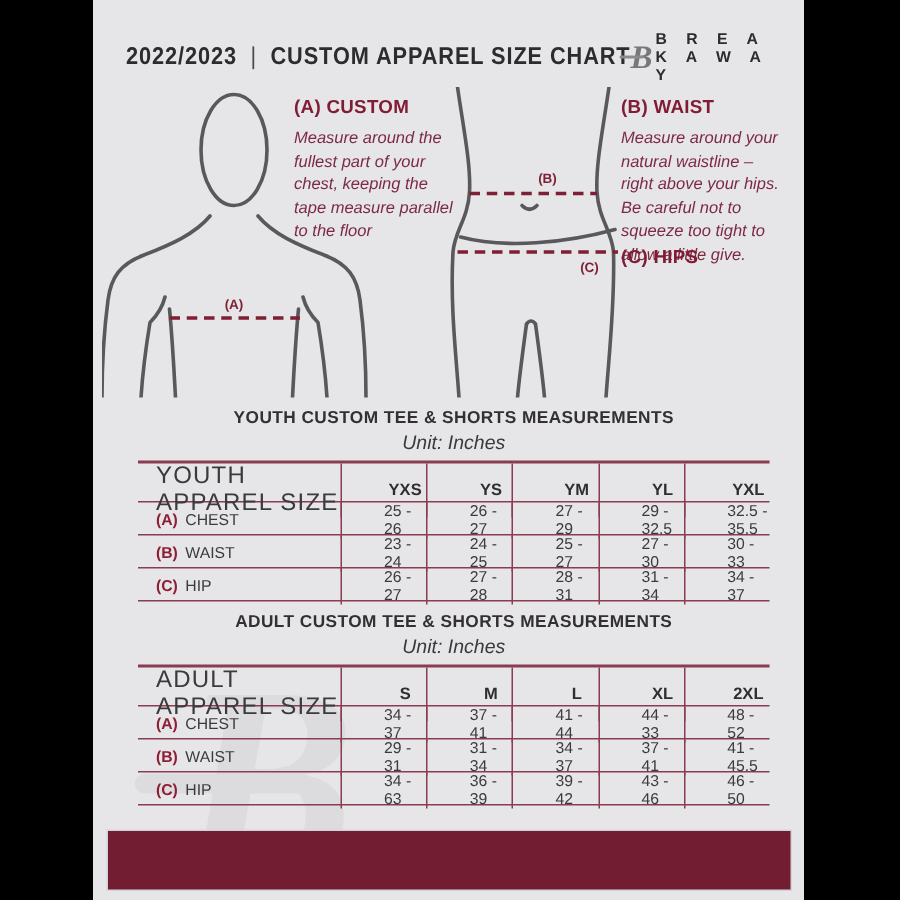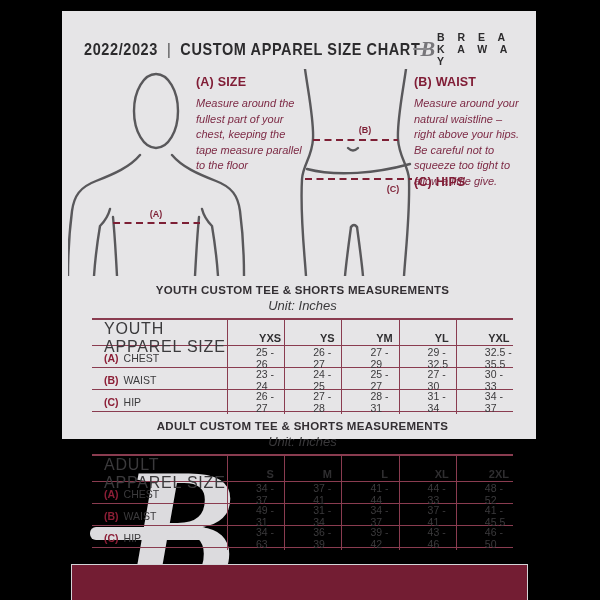--- a/index.html
+++ b/index.html
@@ -9,21 +9,21 @@
     --maroon-text:#7d2a45;
     --line:#8a3c50;
     --ink:#2c2b2d;
     --table-ink:#3b3a3c;
     --figure:#59585b;
     --watermark:#dcdbde;
   }
   *{margin:0;padding:0;box-sizing:border-box;}
   html,body{width:600px;height:600px;background:#000;font-family:"Liberation Sans",sans-serif;}
   .canvas{position:relative;width:600px;height:600px;background:#000;overflow:hidden;}
-  .page{position:absolute;left:62px;top:11px;width:474px;height:428px;background:var(--bg);}
+  .page{position:absolute;left:62px;top:0;width:474px;height:600px;background:var(--bg);}
 
   
   .title-row{position:absolute;top:20px;left:0;width:474px;display:flex;justify-content:space-between;align-items:center;padding:0 22px;}
   .doc-title{display:inline-flex;gap:9px;align-items:center;font-weight:bold;font-size:14.5px;color:var(--ink);letter-spacing:.6px;transform:scaleY(1.12);transform-origin:left center;white-space:nowrap;}
   .doc-title .sep{font-weight:normal;color:#4a494b;}
   .brand{display:flex;align-items:center;gap:2px;}
   .logo-b{position:relative;display:inline-block;width:20px;height:24px;font-family:"Liberation Serif",serif;font-style:italic;font-weight:bold;font-size:22px;line-height:24px;color:#77767a;text-align:center;}
   .logo-b .bar{position:absolute;left:-7px;top:11px;width:16px;height:2px;background:#8a898d;border-radius:1px;}
   .brand-name{font-weight:bold;font-size:10.5px;letter-spacing:5px;color:var(--ink);}
 
@@ -110,21 +110,21 @@
         <path d="M69 158 Q72 154 75 158"></path>
         <path d="M69 158 C66 180 64 196 63 207"></path>
         <path d="M75 158 C78 180 80 196 81 207"></path>
         <line x1="31" y1="71" x2="116" y2="71"></line>
         <text x="83" y="64" text-anchor="middle">(B)</text>
         <line x1="23" y1="110" x2="130" y2="110"></line>
         <text x="111" y="123" text-anchor="middle">(C)</text>
       </svg>
 
       <div class="guide guide-chest">
-        <h4>(A) SIZE</h4>
+        <h4>(A) CUSTOM</h4>
         <p>Measure around the
 fullest part of your
 chest, keeping the
 tape measure parallel
 to the floor</p>
       </div>
       <div class="guide guide-waist">
         <h4>(B) WAIST</h4>
         <p>Measure around your
 natural waistline –
@@ -212,21 +212,21 @@
           <div class="td c">37 - 41</div>
           <div class="td c">41 - 44</div>
           <div class="td c">44 - 33</div>
           <div class="td c">48 - 52</div>
         </div>
         <div class="tr">
           <div class="td label">
             <b class="pfx">(B)</b>
             <span>WAIST</span>
           </div>
-          <div class="td c">49 - 31</div>
+          <div class="td c">29 - 31</div>
           <div class="td c">31 - 34</div>
           <div class="td c">34 - 37</div>
           <div class="td c">37 - 41</div>
           <div class="td c">41 - 45.5</div>
         </div>
         <div class="tr">
           <div class="td label">
             <b class="pfx">(C)</b>
             <span>HIP</span>
           </div>

